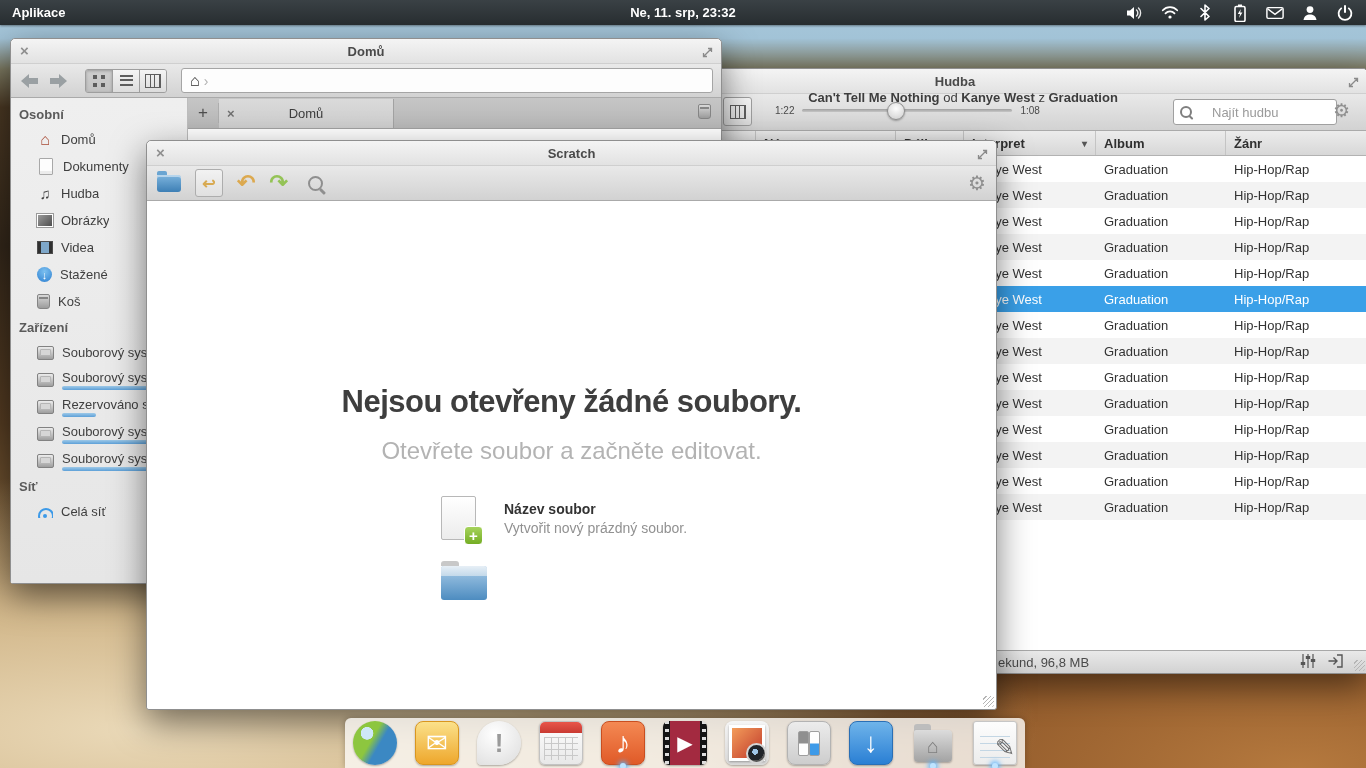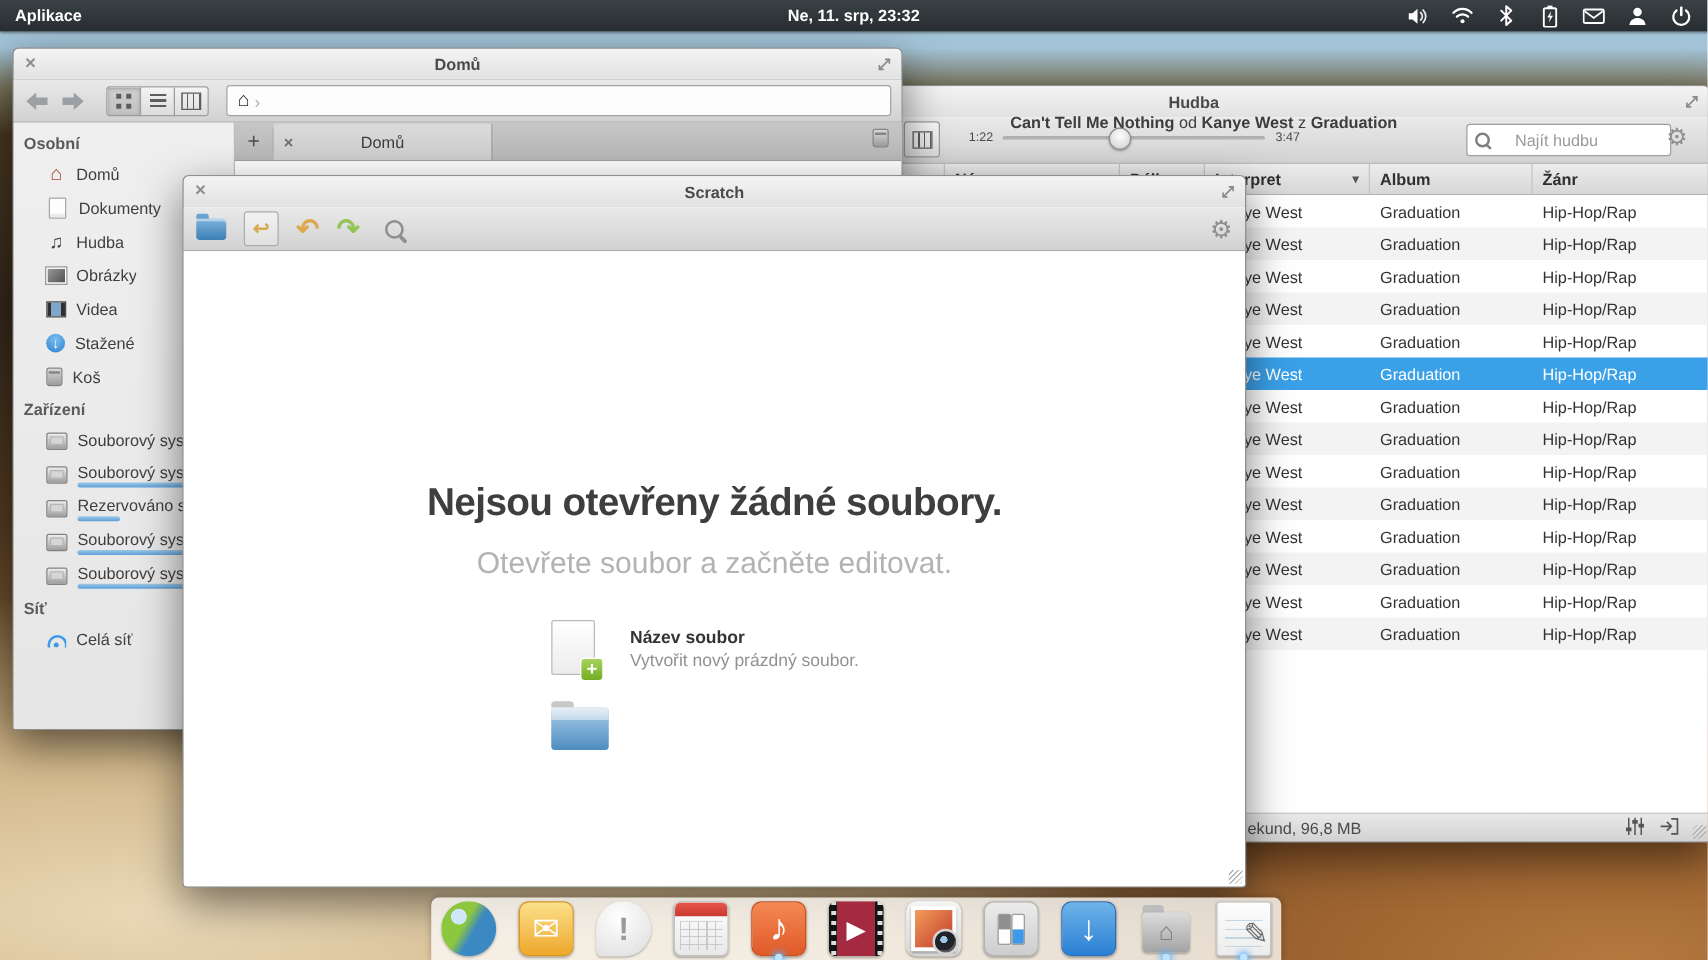--- a/index.html
+++ b/index.html
@@ -238,21 +238,21 @@
       <span>od</span>
       <b>Kanye West</b>
       <span>z</span>
       <b>Graduation</b>
     </div>
     <div class="seek">
       <span>1:22</span>
       <span class="track">
           <span class="knob" id="seek-knob" style="left: calc(44% - 8px);"></span>
         </span>
-      <span>3:47</span>
+      <span>1:08</span>
     </div>
     <span class="searchbox">
       <span class="ic-search"></span>
       <span class="ph">Najít hudbu</span>
     </span>
     <span class="gearbtn">⚙</span>
   </div>
   <div class="mhead mgrid">
     <div class="hc hc-empty"></div>
     <div class="hc">

